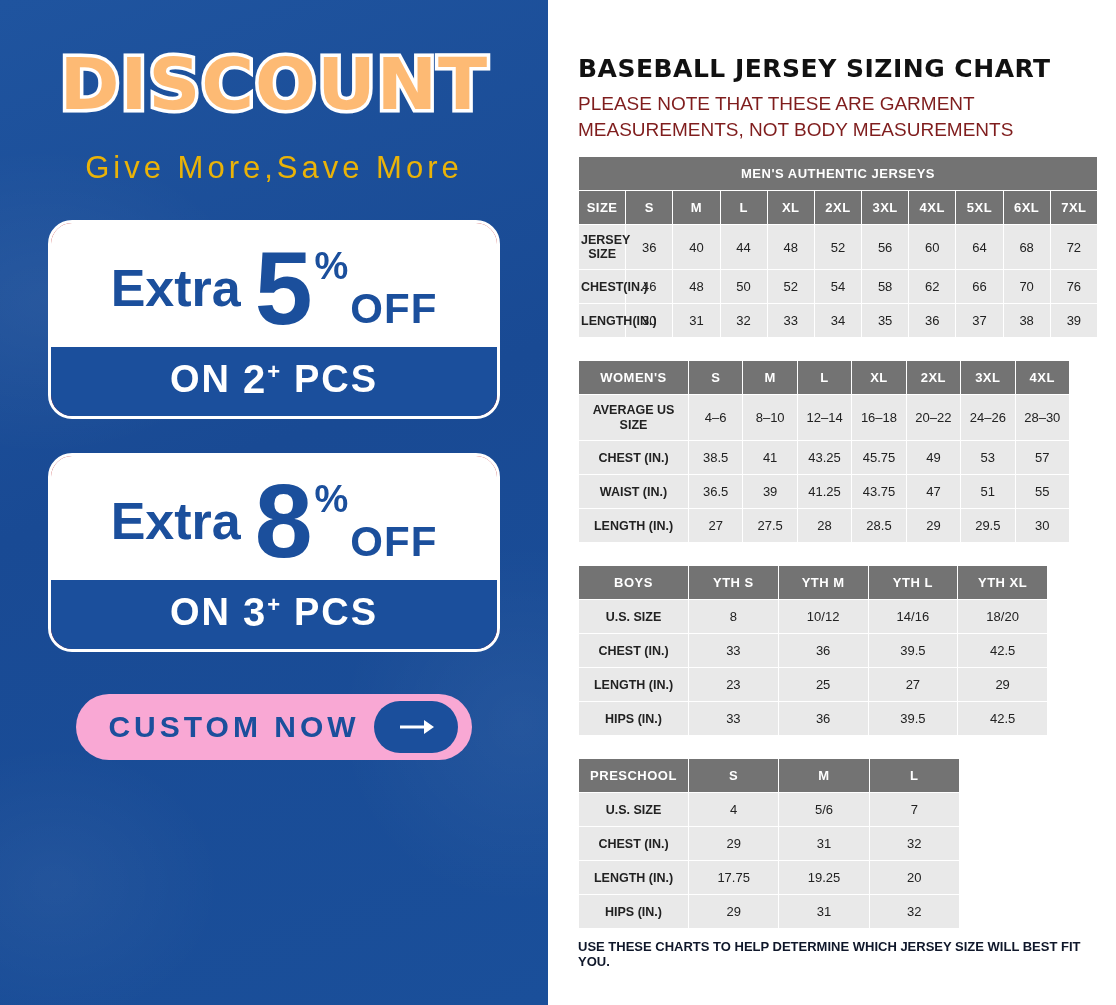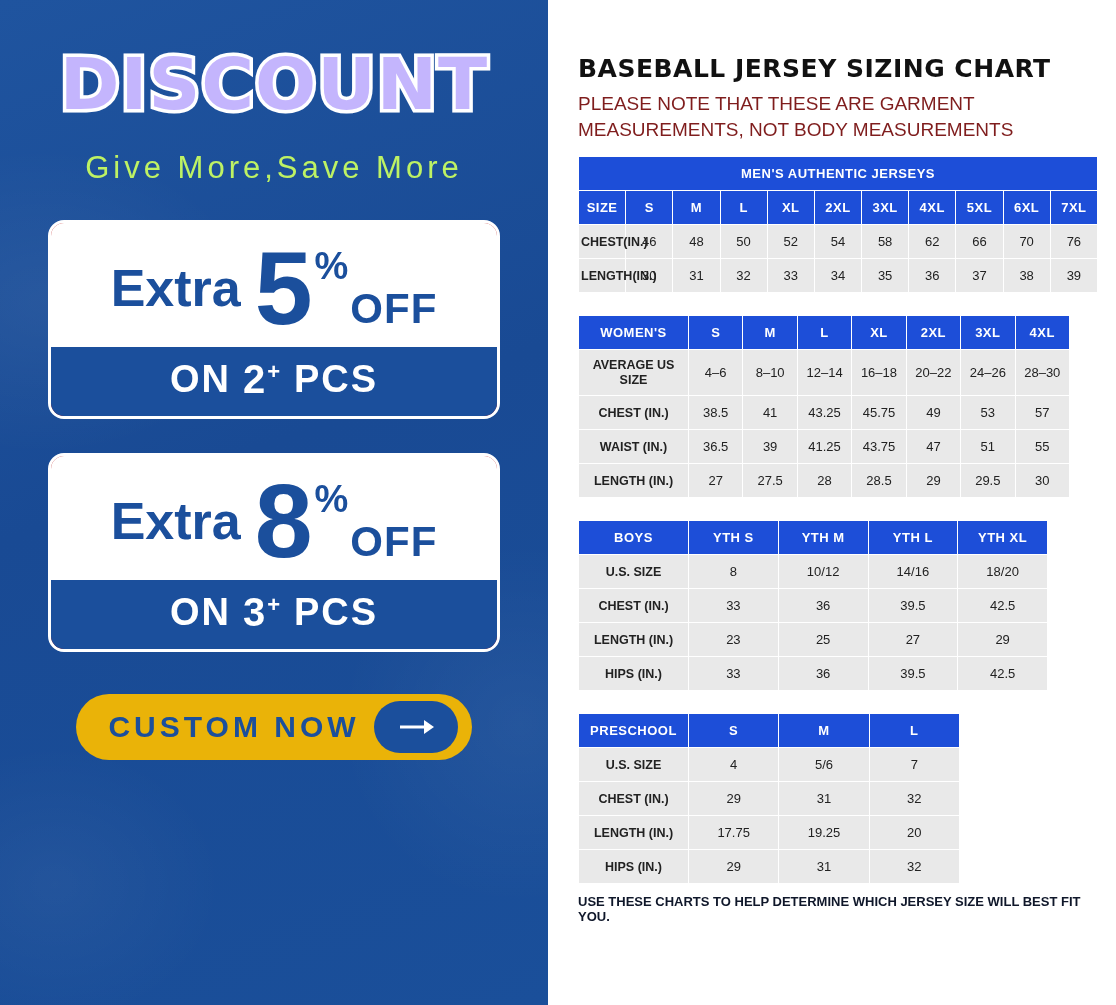--- a/index.html
+++ b/index.html
@@ -38,41 +38,41 @@
     padding: 34px 28px 0 28px;
     height: 100%;
   }
 
   .discount-title {
     text-align: center;
     font-family: "DejaVu Sans", sans-serif;
     font-weight: 700;
     font-size: 72px;
     letter-spacing: 1px;
-    color: #c4b5fd;
+    color: #fdba74;
     -webkit-text-stroke: 7px #ffffff;
     paint-order: stroke fill;
     margin: 14px 0 0 0;
     line-height: 1.0;
   }
   .tagline {
     text-align: center;
-    color: #bef264;
+    color: #eab308;
     font-size: 31px;
     letter-spacing: 4px;
     font-weight: 400;
     margin-top: 30px;
     font-family: "Liberation Sans", sans-serif;
   }
 
   .offer-card {
     margin: 34px auto 0 auto;
     width: 452px;
     border: 3px solid #ffffff;
-    border-radius: 16px;
+    border-radius: 24px;
     overflow: hidden;
     background: #b91c1c;
   }
   .offer-top {
     background: #ffffff;
     display: flex;
     align-items: center;
     justify-content: center;
     padding: 16px 10px 10px 10px;
     height: 124px;
@@ -121,21 +121,21 @@
     font-weight: 700;
     letter-spacing: 2px;
   }
   .qty { position: relative; font-size: 40px; }
   .qty sup { font-size: 22px; top: -0.75em; }
 
   .custom-btn {
     margin: 42px auto 0 auto;
     width: 396px;
     height: 66px;
-    background: #eab308;
+    background: #f9a8d4;
     border-radius: 34px;
     display: flex;
     align-items: center;
     justify-content: space-between;
     padding: 0 8px 0 0;
   }
   .custom-btn .label {
     flex: 1;
     text-align: center;
     color: #1b4f9c;
@@ -184,21 +184,21 @@
     border: 1px solid #ffffff;
     background: #e9e9e9;
     color: #222222;
     font-size: 13px;
     text-align: center;
     padding: 8px 2px;
     font-weight: 400;
     height: 34px;
   }
   table.sz td.hdr, table.sz th.hdr {
-    background: #1d4ed8;
+    background: #737373;
     color: #ffffff;
     font-weight: 700;
     letter-spacing: 0.5px;
   }
   table.sz td.rowlab {
     background: #e9e9e9;
     font-weight: 700;
     font-size: 12.5px;
   }
   .two-line { line-height: 1.15; }
@@ -286,20 +286,33 @@
         <td class="hdr">L</td>
         <td class="hdr">XL</td>
         <td class="hdr">2XL</td>
         <td class="hdr">3XL</td>
         <td class="hdr">4XL</td>
         <td class="hdr">5XL</td>
         <td class="hdr">6XL</td>
         <td class="hdr">7XL</td>
       </tr>
       <tr>
+        <td class="rowlab">JERSEY SIZE</td>
+        <td>36</td>
+        <td>40</td>
+        <td>44</td>
+        <td>48</td>
+        <td>52</td>
+        <td>56</td>
+        <td>60</td>
+        <td>64</td>
+        <td>68</td>
+        <td>72</td>
+      </tr>
+      <tr>
         <td class="rowlab">CHEST(IN.)</td>
         <td>46</td>
         <td>48</td>
         <td>50</td>
         <td>52</td>
         <td>54</td>
         <td>58</td>
         <td>62</td>
         <td>66</td>
         <td>70</td>

